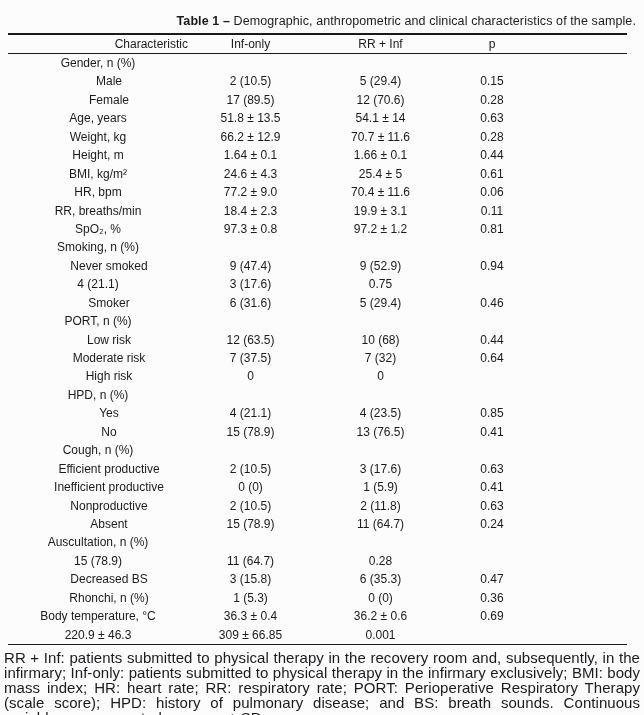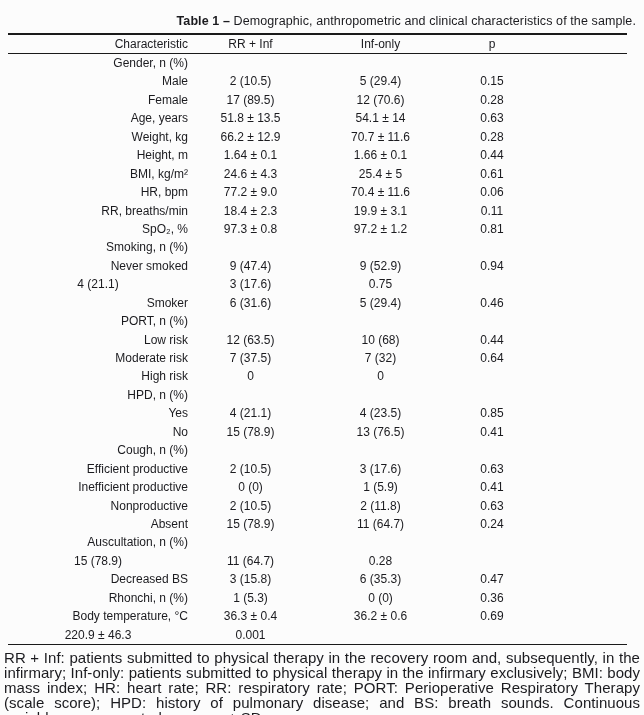--- a/index.html
+++ b/index.html
@@ -30,21 +30,21 @@
     display:grid;
     grid-template-columns:180px 125px 135px 88px 91px;
     height:18.45px; line-height:18.45px;
     font-size:12px;
   }
   .thead {
     border-bottom:1px solid #1a1a1a;
     height:18px; line-height:18px;
   }
   .cell { white-space:nowrap; overflow:visible; }
-  .label { text-align:right; }
+  .label { text-align:center; }
   .indent { padding-left:22px; }
   .val { text-align:center; }
   .thead .label { text-align:right; padding-left:28px; }
 
   .footnote {
     margin:5px 2px 0 4px;
     width:636px;
     font-size:15px;
     line-height:15.1px;
     text-align:justify;
@@ -57,22 +57,22 @@
 <div class="page">
 
   <div class="title">
     <span class="bold">Table 1 –</span>
     <span>Demographic, anthropometric and clinical characteristics of the sample.</span>
   </div>
 
   <div class="table">
     <div class="row thead">
       <span class="cell label">Characteristic</span>
+      <span class="cell val">Inf-only</span>
       <span class="cell val">RR + Inf</span>
-      <span class="cell val">Inf-only</span>
       <span class="cell val">p</span>
     </div>
     <div id="tbody">
         <div class="row group">
           <span class="cell label">Gender, n (%)</span>
           <span class="cell val"></span>
           <span class="cell val"></span>
           <span class="cell val"></span>
         </div>
         <div class="row">
@@ -248,20 +248,21 @@
           <span class="cell val">0.36</span>
         </div>
         <div class="row">
           <span class="cell label">Body temperature, °C</span>
           <span class="cell val">36.3 ± 0.4</span>
           <span class="cell val">36.2 ± 0.6</span>
           <span class="cell val">0.69</span>
         </div>
         <div class="row">
           <span class="cell val">220.9 ± 46.3</span>
+          <span class="cell val">309 ± 66.85</span>
           <span class="cell val">0.001</span>
         </div>
       </div>
   </div>
 
   <div class="footnote">RR + Inf: patients submitted to physical therapy in the recovery room and, subsequently, in the infirmary; Inf-only: patients submitted to physical therapy in the infirmary exclusively; BMI: body mass index; HR: heart rate; RR: respiratory rate; PORT: Perioperative Respiratory Therapy (scale score); HPD: history of pulmonary disease; and BS: breath sounds. Continuous variables are presented as mean ± SD.</div>
 
 </div>
 
 </body></html>

